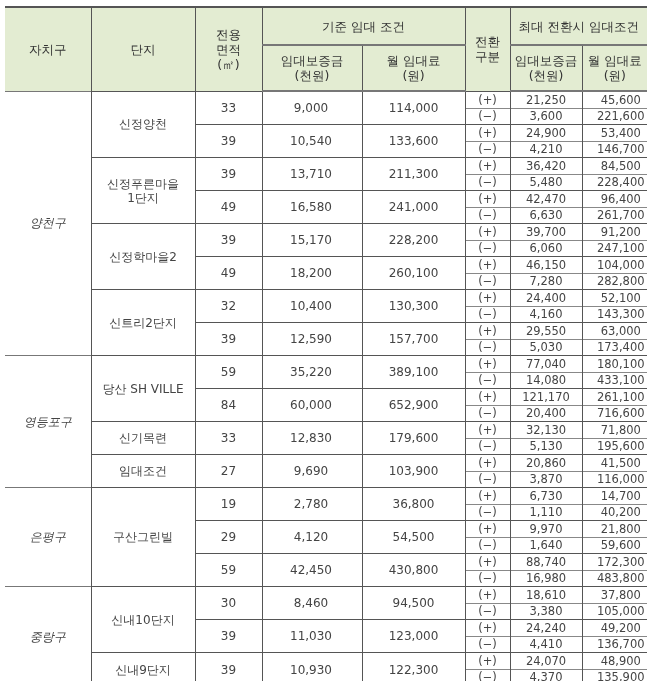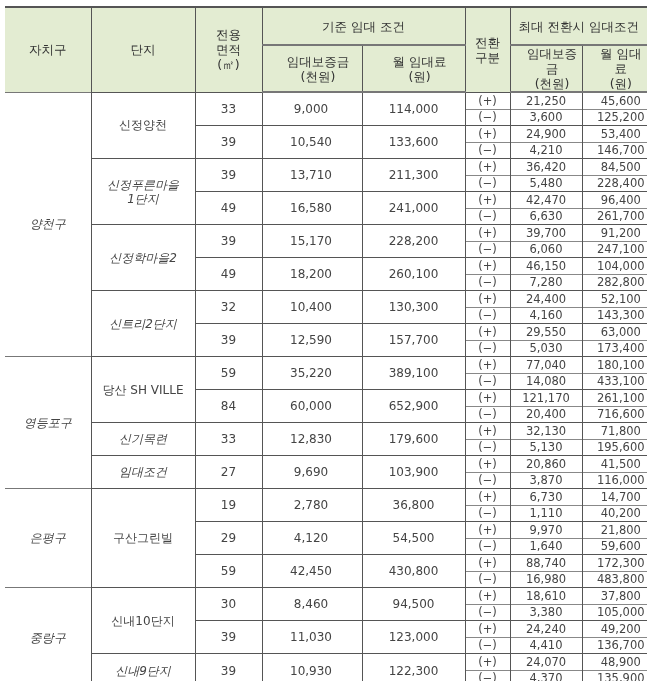--- a/index.html
+++ b/index.html
@@ -9,33 +9,33 @@
     col.c1 { width: 86px; }
     col.c2 { width: 104px; }
     col.c3 { width: 67px; }
     col.c4 { width: 100px; }
     col.c5 { width: 103px; }
     col.c6 { width: 45px; }
     col.c7 { width: 72px; }
     col.c8 { width: 65px; }
     th { background: #e3ecd2; font-weight: normal; font-size: 12.5px; color: #333; border-left: 1px solid #555; border-right: 1px solid #555; text-align: center; vertical-align: middle; line-height: 15px; padding: 0; }
     thead tr.h1 th { height: 36px; border-top: 2px solid #555; }
-    thead tr.h2 th { height: 44px; border-top: 1px solid #555; padding-left: 12px; }
+    thead tr.h2 th { height: 44px; border-top: 1px solid #555; }
     thead tr.h2 th.sub { border-bottom: 2px solid #777; }
     thead th.span2 { border-bottom: 2px solid #777; }
     th:first-child { border-left: none; }
     th.last { border-right: none; }
     td { font-size: 12px; color: #444; text-align: center; vertical-align: middle; padding: 0; border-left: 1px solid #555; border-right: 1px solid #555; line-height: 14px; }
     td.gu { border-left: none; font-style: italic; }
     td.mr { border-right: none; padding-left: 12px; }
     td.main { height: 31.5px; }
     td.sub { height: 15.5px; font-size: 11.5px; }
     tr.unit-start td.u { border-top: 1px solid #555; }
     tr.sub-minus td { border-top: 1px solid #888; }
-    tr.complex-start td.cx { border-top: 1px solid #555; font-style: italic; }
+    tr.complex-start td.cx { border-top: 1px solid #555; }
     tr.gu-start td { border-top: 1px solid #555; }
     tr.gu-start td.g { border-top: 1px solid #777; }
     td.num { padding-right: 2px; }
     td.ctr { text-align: center; }
     tbody tr:last-child td { border-bottom: 2px solid #777; }
   </style>
 </head>
 <body>
 
 <div class="wrap">
@@ -92,21 +92,21 @@
           <td class="u main ctr" rowspan="2">33</td>
           <td class="u main num" rowspan="2">9,000</td>
           <td class="u main ctr" rowspan="2">114,000</td>
           <td class="u sub ctr">(+)</td>
           <td class="u sub ctr">21,250</td>
           <td class="u sub ctr mr">45,600</td>
         </tr>
         <tr class="sub-minus">
           <td class="sub ctr">(−)</td>
           <td class="sub ctr">3,600</td>
-          <td class="sub ctr mr">125,200</td>
+          <td class="sub ctr mr">221,600</td>
         </tr>
         <tr class="unit-start">
           <td class="u main ctr" rowspan="2">39</td>
           <td class="u main num" rowspan="2">10,540</td>
           <td class="u main ctr" rowspan="2">133,600</td>
           <td class="u sub ctr">(+)</td>
           <td class="u sub ctr">24,900</td>
           <td class="u sub ctr mr">53,400</td>
         </tr>
         <tr class="sub-minus">

